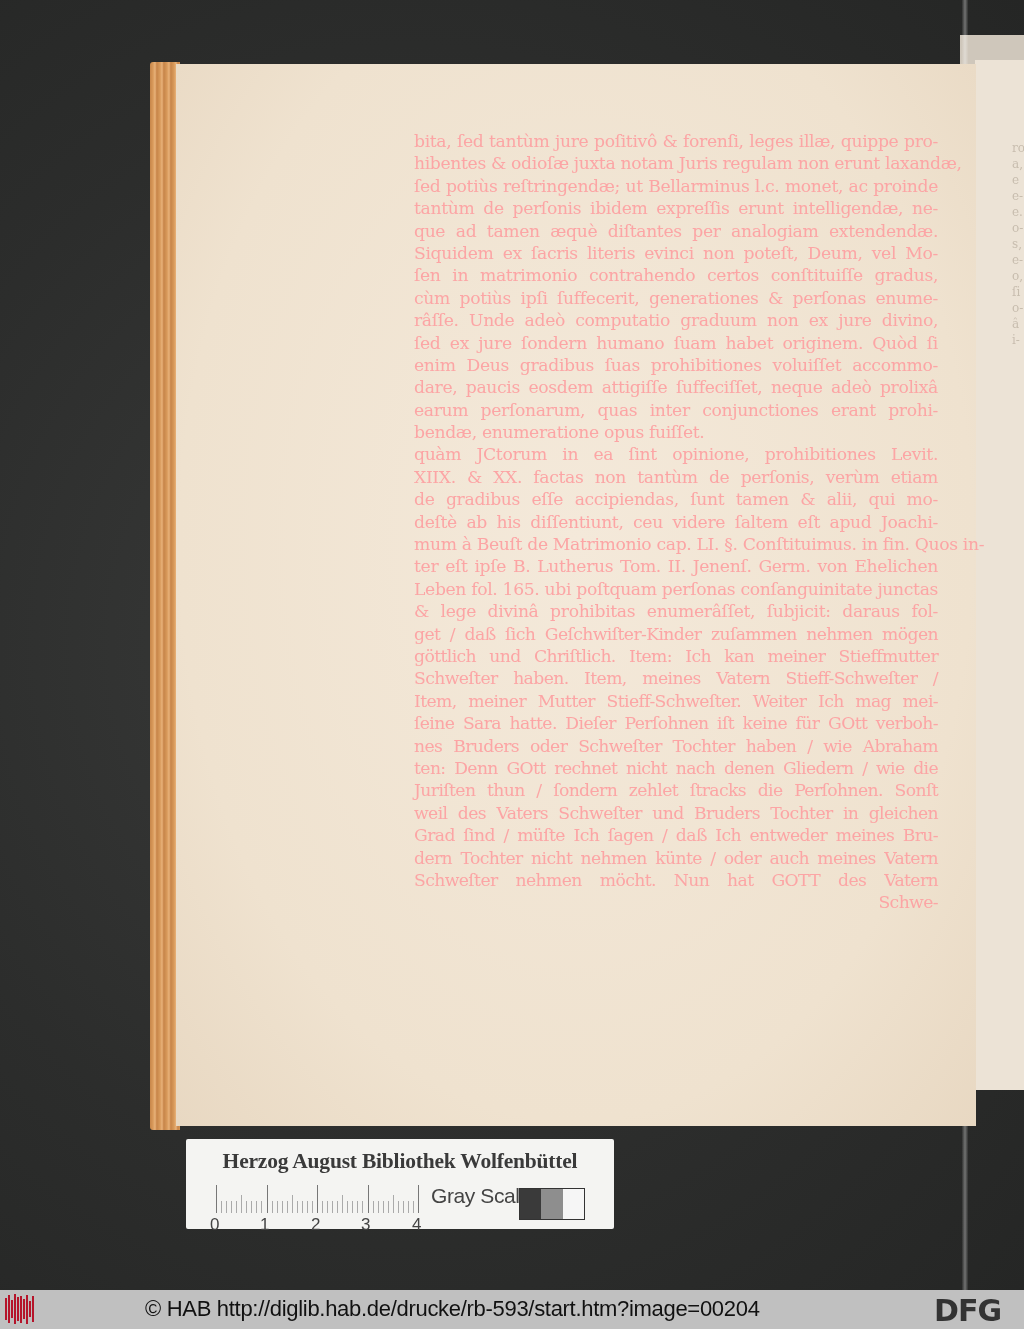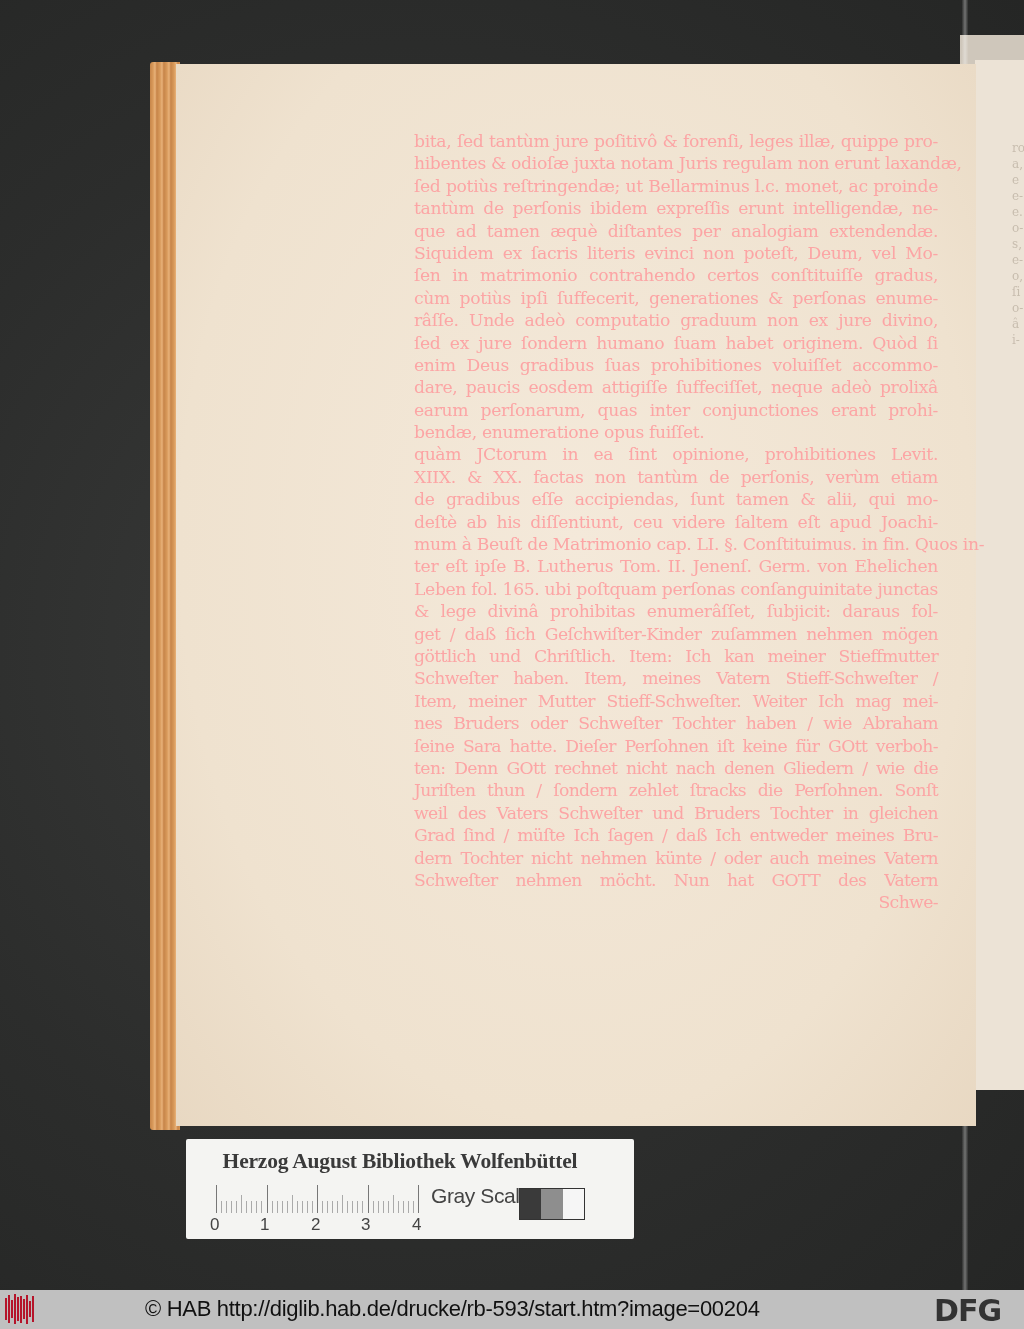--- a/index.html
+++ b/index.html
@@ -14,21 +14,21 @@
   .page-edges{position:absolute;left:0;top:0;width:30px;height:1068px;
     background:repeating-linear-gradient(90deg,#c7864a 0px,#d99a5b 3px,#e8b27a 5px,#c47f43 7px);border-radius:3px 0 0 3px;}
   .page{position:absolute;left:26px;top:2px;width:800px;height:1062px;
     background:radial-gradient(ellipse at 50% 45%,#f4e9da 0%,#efe2cf 70%,#e8d8c2 100%);}
   .text{position:absolute;left:264px;top:68px;width:524px;font-family:"DejaVu Serif",serif;font-size:17.2px;line-height:22.4px;color:#fca5a5;text-align:justify;}
   .line{display:block;white-space:nowrap;text-align:justify;text-align-last:justify;height:22.4px;letter-spacing:-.35px;}
   .line.last{text-align-last:left;}
   .line.right{text-align-last:right;}
   .line.indent{padding-left:32px;}
   .frak{font-family:"DejaVu Serif",serif;font-weight:normal;letter-spacing:-.6px;}
-  .label-card{position:absolute;left:186px;top:1139px;width:428px;height:100px;background:#f4f4f2;border-radius:2px;padding-left:20px;}
+  .label-card{position:absolute;left:186px;top:1139px;width:428px;height:90px;background:#f4f4f2;border-radius:2px;}
   .label-title{position:absolute;left:0;top:10px;width:428px;text-align:center;font-family:"Liberation Serif",serif;font-weight:bold;font-size:21.5px;color:#3a3a3a;letter-spacing:-.2px;}
   .ruler{position:absolute;left:30px;top:46px;width:210px;height:28px;}
   .tick{position:absolute;bottom:0;width:1px;background:#777;}
   .ruler-nums{position:absolute;left:24px;top:76px;width:220px;height:20px;font-family:"Liberation Sans",sans-serif;font-size:17px;color:#444;}
   .ruler-nums span{position:absolute;top:0;}
   .gray-label{position:absolute;left:245px;top:45px;font-family:"Liberation Sans",sans-serif;font-size:21px;color:#444;letter-spacing:-.4px;}
   .gray-swatches{position:absolute;left:333px;top:49px;width:64px;height:30px;border:1px solid #333;display:flex;}
   .gray-swatches div{flex:1;}
   .footer{position:absolute;left:0;top:1290px;width:1024px;height:39px;background:#c0c0c0;}
   .hab-logo{position:absolute;left:5px;top:4px;width:40px;height:30px;display:flex;align-items:center;gap:1px;}
@@ -68,22 +68,22 @@
       <span class="line">de gradibus eſſe accipiendas, ſunt tamen &amp; alii, qui mo-</span>
       <span class="line">deſtè ab his diſſentiunt, ceu videre ſaltem eſt apud Joachi-</span>
       <span class="line">mum à Beuſt de Matrimonio cap. LI. §. Conſtituimus. in fin. Quos in-</span>
       <span class="line">ter eſt ipſe B. Lutherus Tom. II. Jenenſ. Germ. von Ehelichen</span>
       <span class="line">Leben fol. 165. ubi poſtquam perſonas conſanguinitate junctas</span>
       <span class="line">&amp; lege divinâ prohibitas enumerâſſet, ſubjicit: daraus fol-</span>
       <span class="line frak">get / daß ſich Geſchwiſter-Kinder zuſammen nehmen mögen</span>
       <span class="line frak">göttlich und Chriſtlich. Item: Ich kan meiner Stieffmutter</span>
       <span class="line frak">Schweſter haben. Item, meines Vatern Stieff-Schweſter /</span>
       <span class="line frak">Item, meiner Mutter Stieff-Schweſter. Weiter Ich mag mei-</span>
+      <span class="line frak">ſeine Sara hatte. Dieſer Perſohnen iſt keine für GOtt verboh-</span>
       <span class="line frak">nes Bruders oder Schweſter Tochter haben / wie Abraham</span>
-      <span class="line frak">ſeine Sara hatte. Dieſer Perſohnen iſt keine für GOtt verboh-</span>
       <span class="line frak">ten: Denn GOtt rechnet nicht nach denen Gliedern / wie die</span>
       <span class="line frak">Juriſten thun / ſondern zehlet ſtracks die Perſohnen. Sonſt</span>
       <span class="line frak">weil des Vaters Schweſter und Bruders Tochter in gleichen</span>
       <span class="line frak">Grad ſind / müſte Ich ſagen / daß Ich entweder meines Bru-</span>
       <span class="line frak">dern Tochter nicht nehmen künte / oder auch meines Vatern</span>
       <span class="line frak">Schweſter nehmen möcht. Nun hat GOTT des Vatern</span>
       <span class="line right frak">Schwe-</span>
     </div>
 </div>
 

